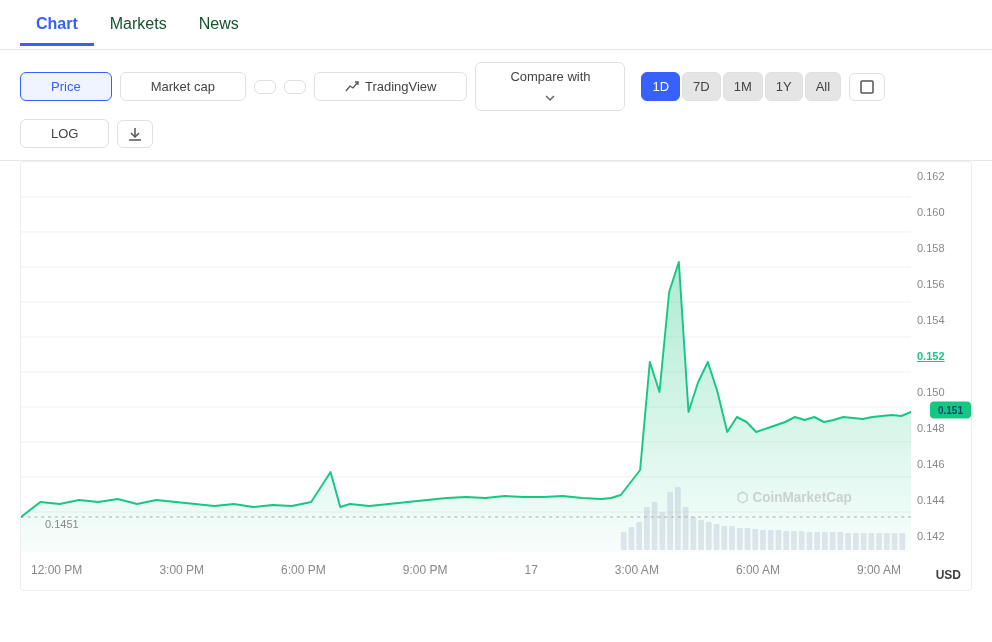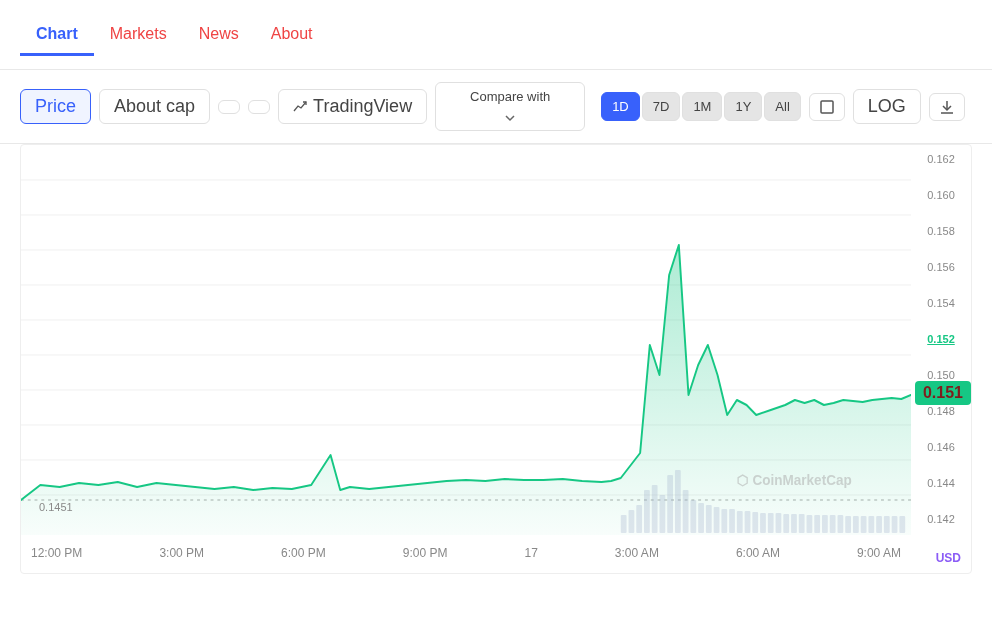--- a/index.html
+++ b/index.html
@@ -1,53 +1,52 @@
 <!DOCTYPE html>
 <html><head>
   <meta charset="utf-8">
   <style>
     * { margin: 0; padding: 0; box-sizing: border-box; }
     body { font-family: -apple-system, BlinkMacSystemFont, 'Segoe UI', sans-serif; background: #fff; width: 992px; height: 642px; overflow: hidden; }
 
-    .top-nav { display: flex; align-items: center; padding: 0 20px; border-bottom: 1px solid #e8e8e8; height: 70px; }
-    .nav-tab { padding: 10px 16px; font-size: 16px; color: #ef4444; cursor: pointer; text-decoration: none; border-bottom: 3px solid transparent; margin-bottom: -1px; }
+    .top-nav { display: flex; align-items: center; padding: 0 20px; border-bottom: 1px solid #e8e8e8; height: 50px; }
+    .nav-tab { padding: 10px 16px; font-size: 16px; color: #14532d; cursor: pointer; text-decoration: none; border-bottom: 3px solid transparent; margin-bottom: -1px; }
     .nav-tab.active { color: #3861fb; border-bottom: 3px solid #3861fb; font-weight: 600; }
 
     .toolbar { display: flex; align-items: center; padding: 12px 20px; gap: 8px; border-bottom: 1px solid #e8e8e8; flex-wrap: wrap; }
-    .toolbar-btn { padding: 6px 14px; border: 1px solid #e0e0e0; border-radius: 6px; background: #fff; font-size: 18px; color: #444; cursor: pointer; display: flex; align-items: center; gap: 6px; }
+    .toolbar-btn { padding: 6px 30px; border: 1px solid #e0e0e0; border-radius: 6px; background: #fff; font-size: 13px; color: #444; cursor: pointer; display: flex; align-items: center; gap: 6px; }
     .toolbar-btn.active { background: #f0f4ff; border-color: #3861fb; color: #3861fb; }
     .toolbar-btn svg { width: 14px; height: 14px; }
     .compare-btn { padding: 6px 14px; border: 1px solid #e0e0e0; border-radius: 6px; background: #fff; font-size: 13px; color: #444; cursor: pointer; display: flex; align-items: center; gap: 8px; min-width: 150px; justify-content: space-between; flex-direction: column; }
     .time-group { display: flex; gap: 2px; margin-left: 8px; }
     .time-btn { padding: 6px 10px; border: 1px solid #e0e0e0; border-radius: 6px; background: #e5e5e5; font-size: 13px; color: #444; cursor: pointer; }
     .time-btn.active { background: #3861fb; color: #fff; border-color: #3861fb; }
     .icon-btn { padding: 6px 10px; border: 1px solid #e0e0e0; border-radius: 6px; background: #fff; cursor: pointer; display: flex; align-items: center; justify-content: center; }
 
     .chart-area { position: relative; margin: 0 20px; height: 430px; border: 1px solid #eee; border-radius: 4px; background: #fff; overflow: hidden; }
     .y-axis { position: absolute; top: 0; right: 0; width: 60px; bottom: 40px; display: flex; flex-direction: column; justify-content: space-between; padding: 8px 6px; }
-    .y-label { font-size: 11px; color: #888; text-align: center; }
+    .y-label { font-size: 11px; color: #888; text-align: left; }
     .x-axis { position: absolute; bottom: 0; left: 0; right: 60px; height: 40px; display: flex; justify-content: space-between; align-items: center; padding: 0 10px; }
     .x-label { font-size: 12px; color: #888; text-align: center; }
-    .current-price-badge { position: absolute; right: 0; background: #16c784; color: #7f1d1d; font-size: 16px; font-weight: 700; padding: 3px 8px; border-radius: 4px; transform: translateY(-50%); }
-    .min-label { position: absolute; left: 18px; font-size: 11px; color: #888; }
-    .usd-label { position: absolute; bottom: 8px; right: 10px; font-size: 12px; color: #8b5cf6; font-weight: 600; }
+    .current-price-badge { position: absolute; right: 0; background: #16c784; color: #0c4a6e; font-size: 10px; font-weight: 700; padding: 3px 8px; border-radius: 4px; transform: translateY(-50%); }
+    .min-label { position: absolute; left: 24px; font-size: 11px; color: #888; }
+    .usd-label { position: absolute; bottom: 8px; right: 10px; font-size: 12px; color: #404040; font-weight: 600; }
   </style>
 </head>
 <body>
 
 <div class="top-nav">
   <a class="nav-tab active">Chart</a>
   <a class="nav-tab">Markets</a>
   <a class="nav-tab">News</a>
-  <a class="nav-tab">About</a>
 </div>
 
 <div class="toolbar">
   <button class="toolbar-btn active">Price</button>
-  <button class="toolbar-btn">About cap</button>
+  <button class="toolbar-btn">Market cap</button>
 
   <button class="icon-btn">
     <svg viewBox="0 0 16 16" fill="none" stroke="#555" stroke-width="1.5">
         <polyline points="1,12 5,7 9,9 13,4"></polyline>
       </svg>
   </button>
 
   <button class="icon-btn">
     <svg viewBox="0 0 16 16" fill="none" stroke="#555" stroke-width="1.5">
       <rect x="3" y="4" width="3" height="6" rx="0.5"></rect>

